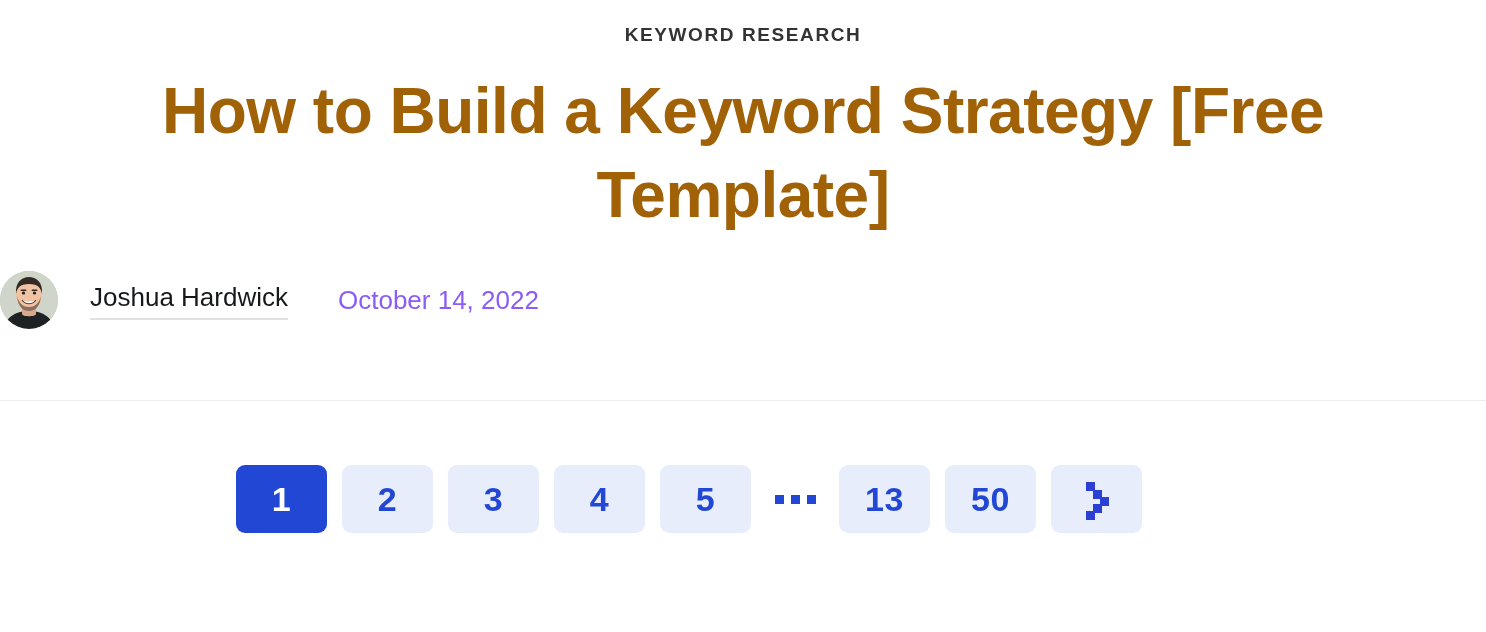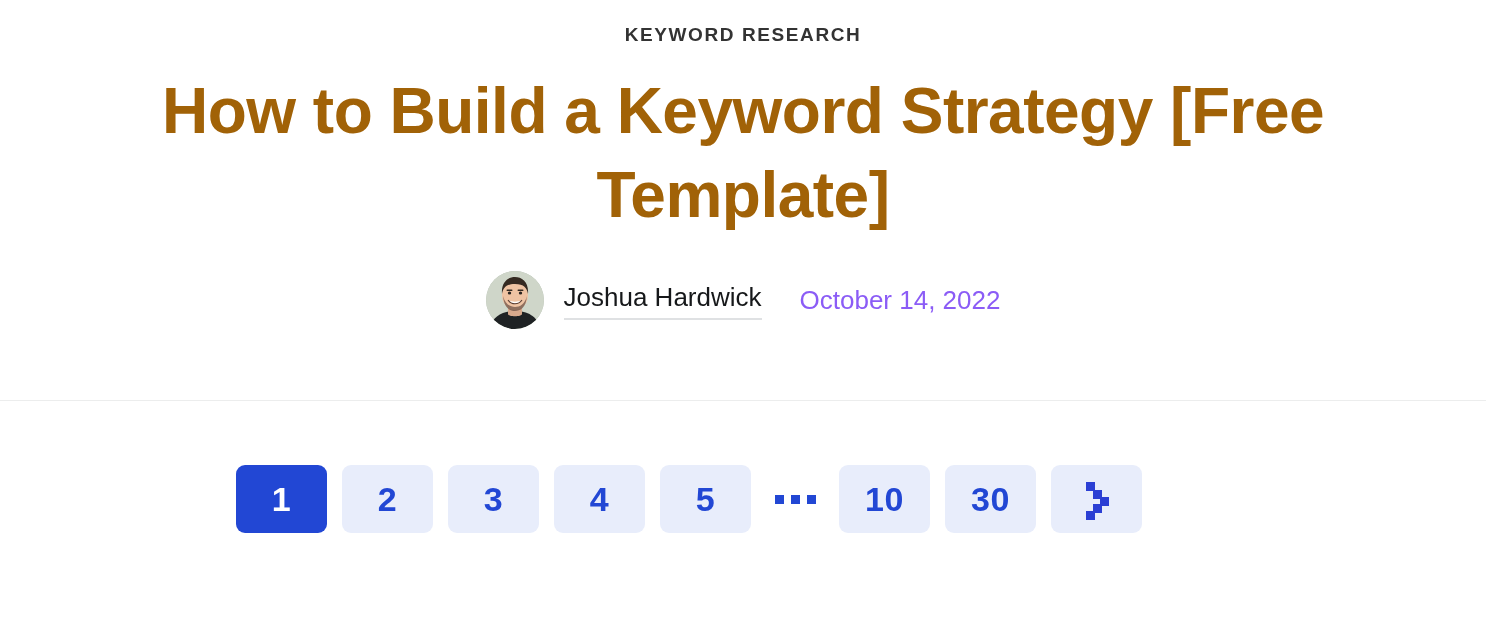--- a/index.html
+++ b/index.html
@@ -48,23 +48,23 @@
     margin: 0 auto;
     max-width: 1310px;
     padding: 0 40px;
     box-sizing: border-box;
   }
 
   
   .byline {
     display: flex;
     align-items: center;
-    justify-content: center;
+    justify-content: flex-start;
     margin-top: 34px;
-    gap: 0px;
+    gap: 12px;
   }
 
   .avatar {
     width: 58px;
     height: 58px;
     border-radius: 50%;
     overflow: hidden;
     flex: 0 0 auto;
     background: #c4cec0;
     position: relative;
@@ -245,24 +245,24 @@
     <button class="page-btn">4</button>
 
     <button class="page-btn">5</button>
 
     <span class="ellipsis">
       <i></i>
         <i></i>
         <i></i>
     </span>
 
-    <button class="page-btn">10</button>
-
-
-    <button class="page-btn">30</button>
+    <button class="page-btn">13</button>
+
+
+    <button class="page-btn">50</button>
 
     <button class="next-btn">
       <span class="next-arrow">
         <i></i>
           <i></i>
           <i></i>
           <i></i>
           <i></i>
       </span>
     </button>

